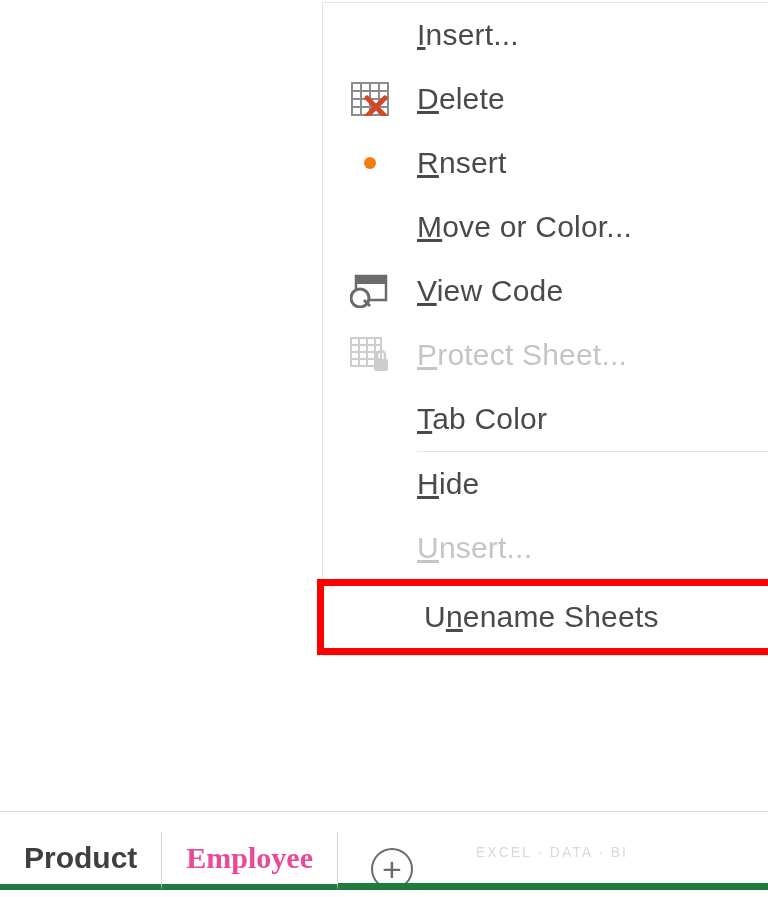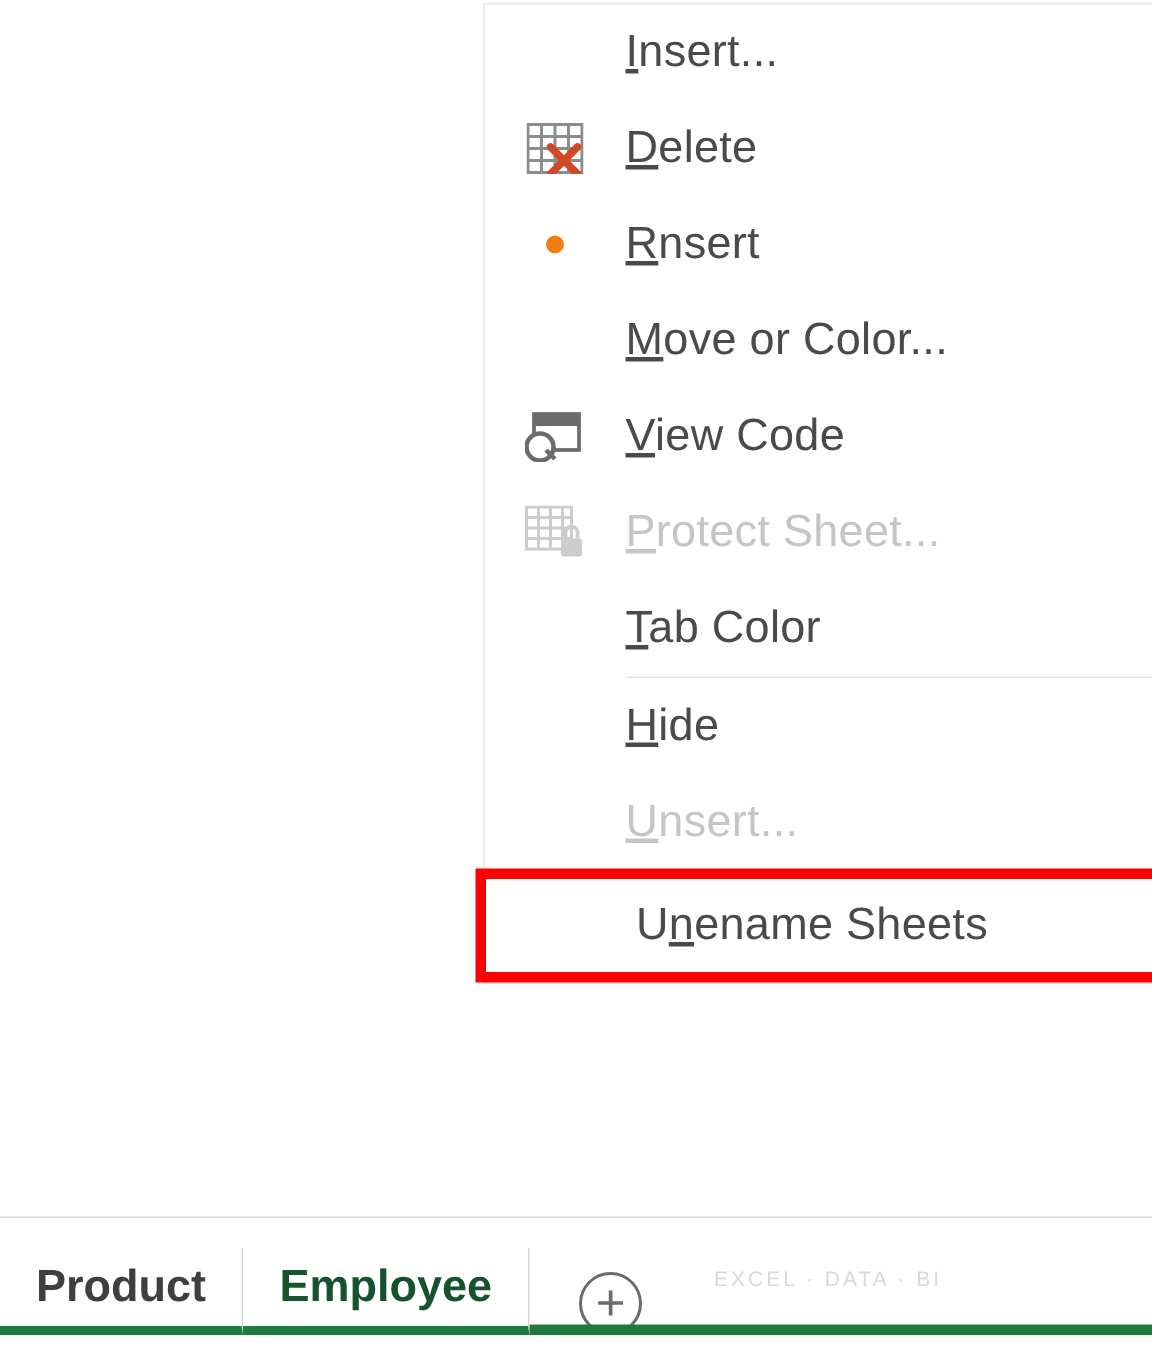--- a/index.html
+++ b/index.html
@@ -84,22 +84,23 @@
     background: #ffffff;
     border-right: 1px solid #d8d8d8;
     font-size: 30px;
     font-weight: 700;
     color: #3f3f3f;
     position: relative;
     cursor: pointer;
   }
   .sheet-tab:first-child { border-left: 1px solid #d8d8d8; margin-left: 6px; }
   .sheet-tab.active-green {
-    color: #14532d;
+    color: #ec4899;
     border-bottom: 6px solid #1e7a3d;
+    font-family: Liberation Serif, serif;
   }
   .sheet-tab.active-black {
     border-bottom: 6px solid #1e7a3d;
   }
   .add-sheet {
     width: 60px;
     display: flex;
     align-items: center;
     justify-content: center;
     font-size: 34px;

